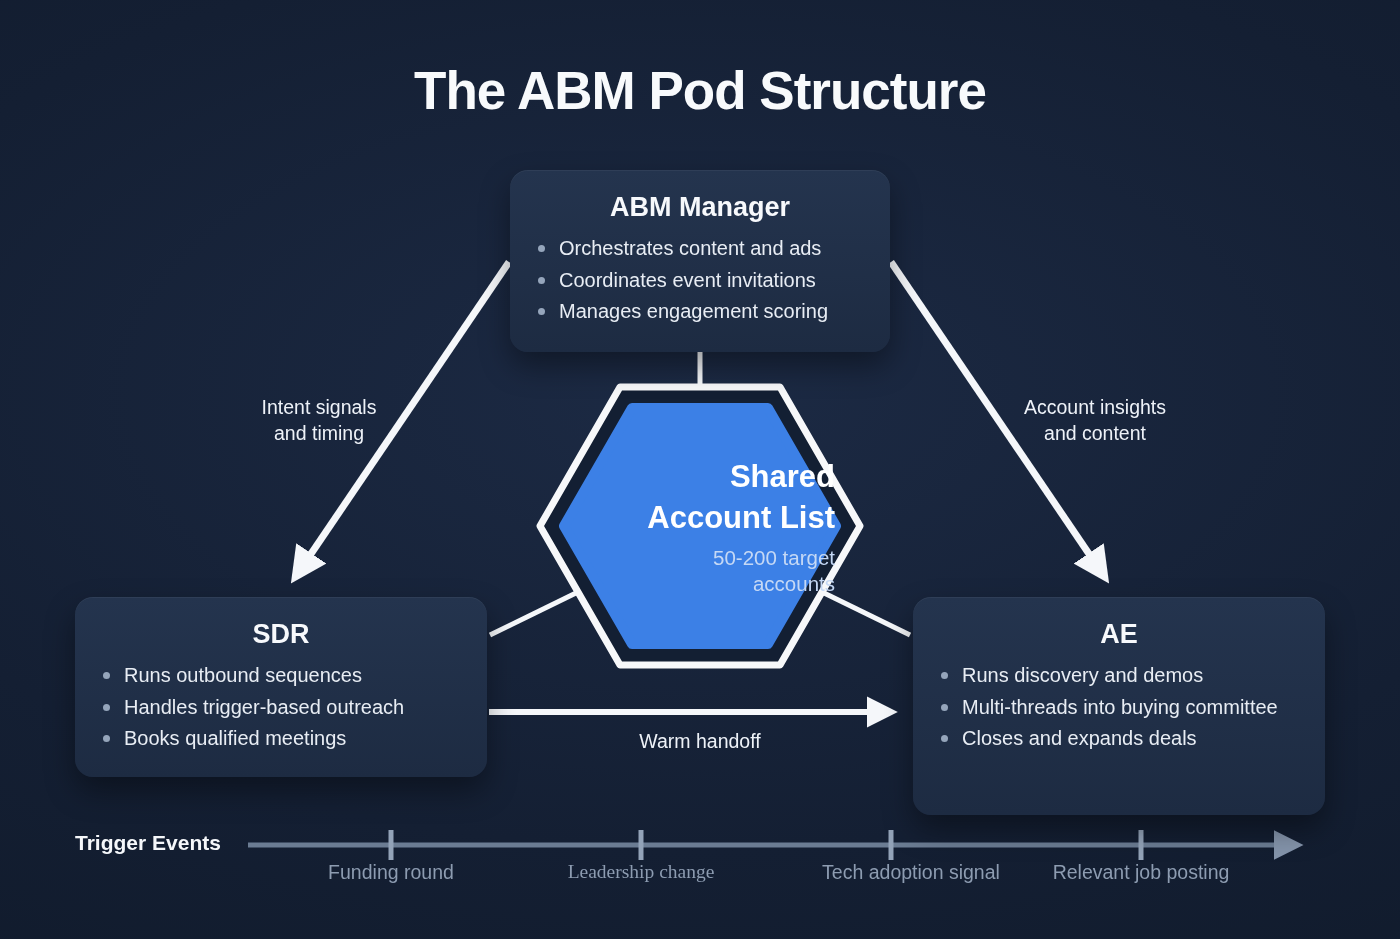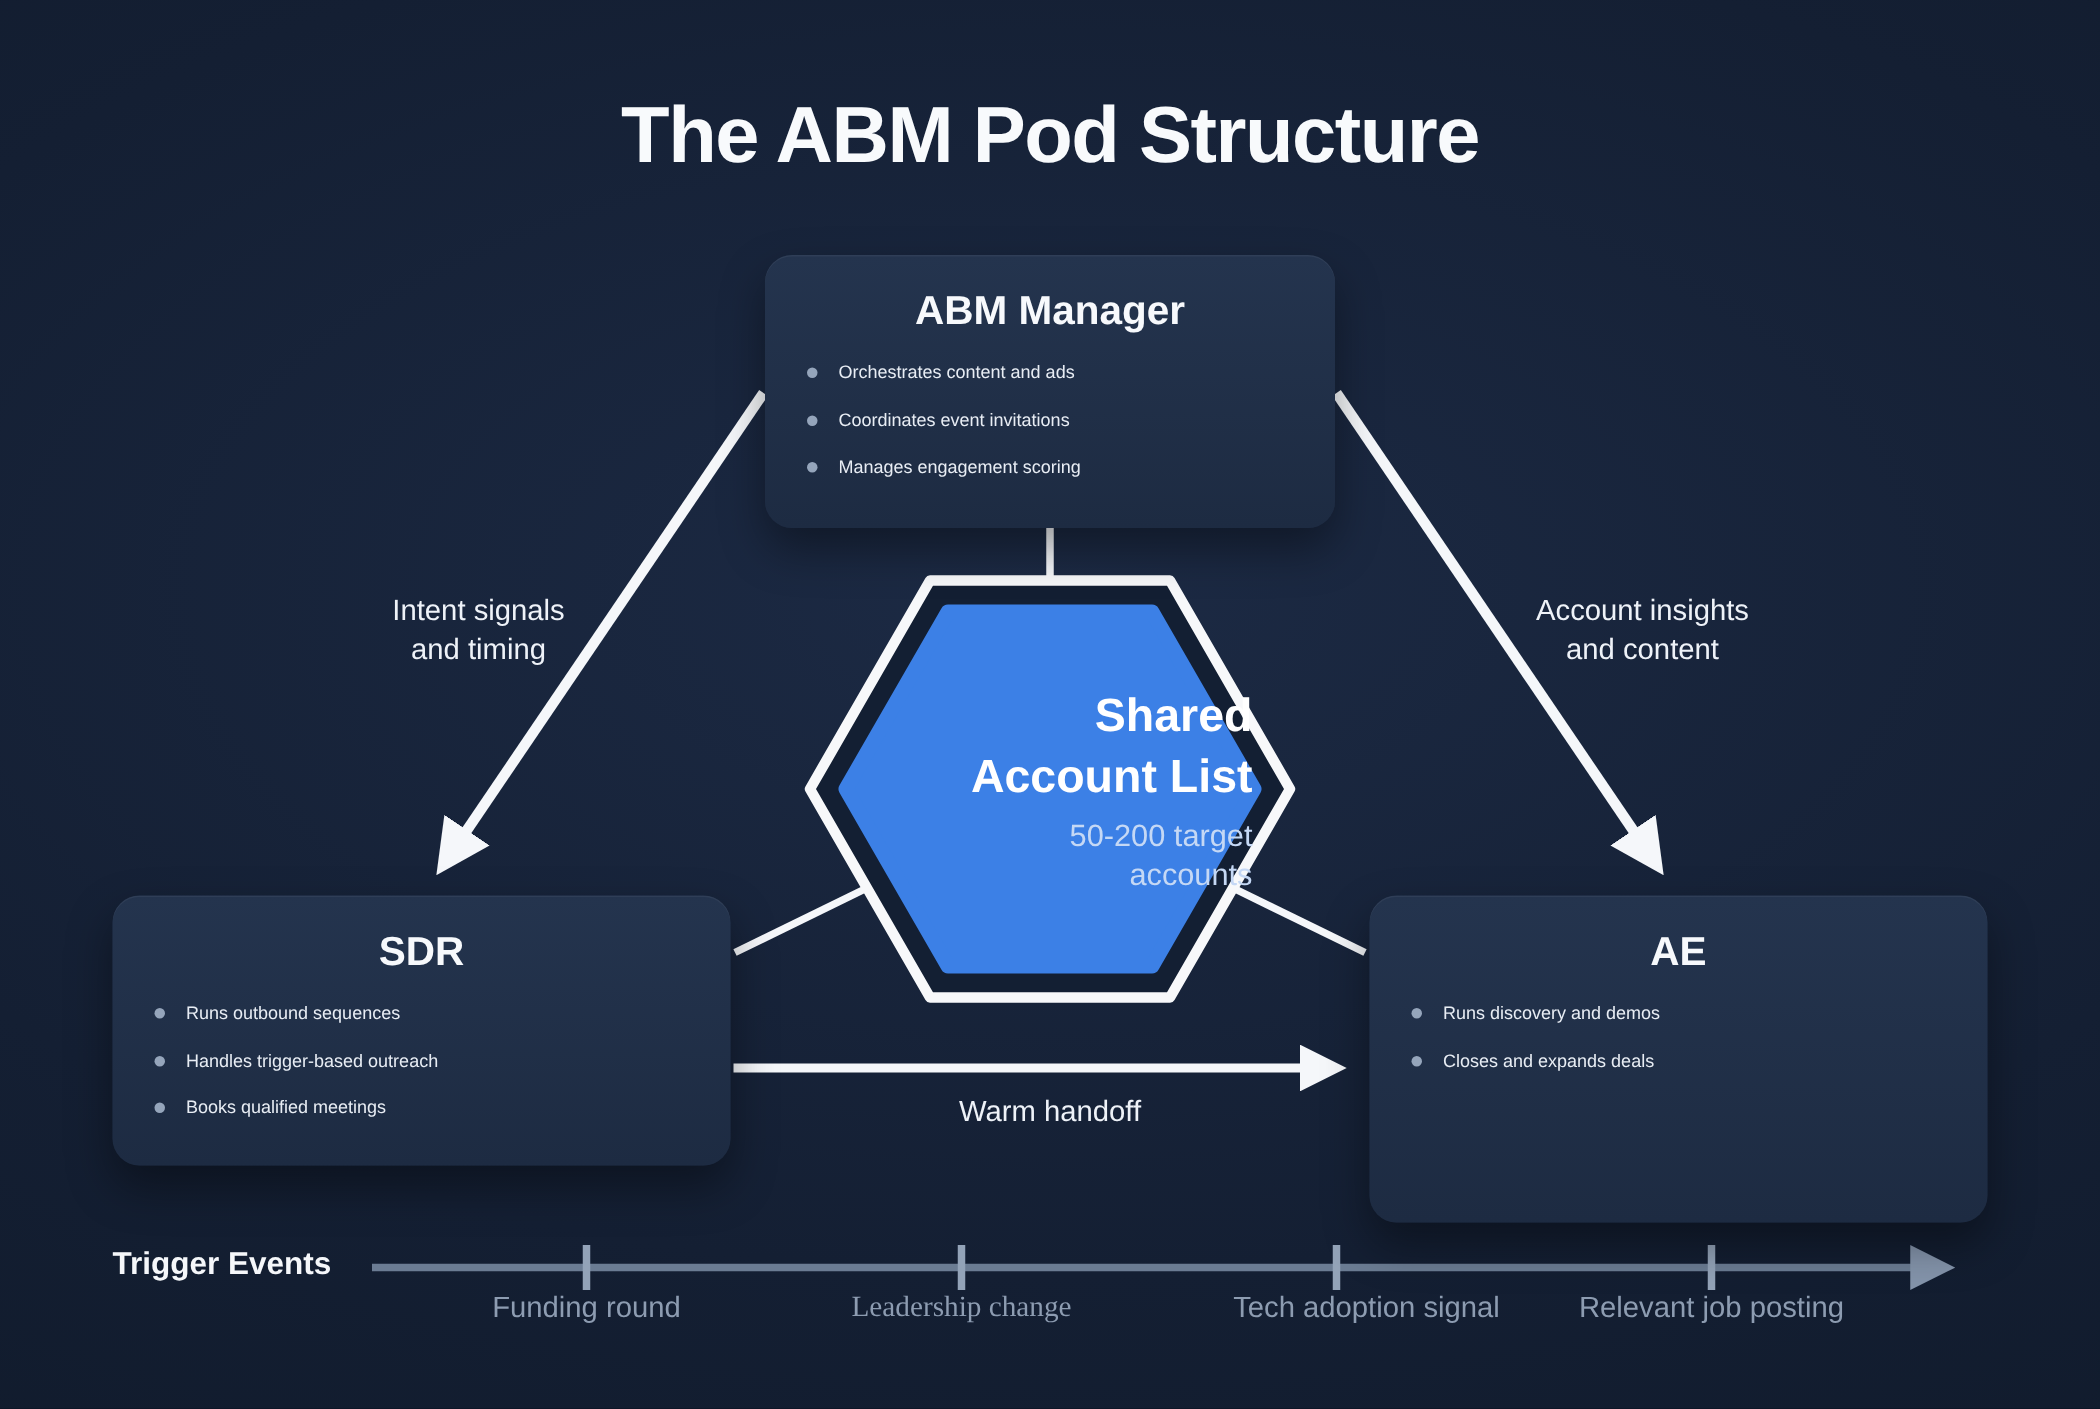--- a/index.html
+++ b/index.html
@@ -17,21 +17,21 @@
     position:absolute;border-radius:18px;
     background:linear-gradient(180deg,#24344e 0%,#1d2b42 100%);
     box-shadow:0 14px 30px rgba(0,0,0,.38), inset 0 1px 0 rgba(255,255,255,.05);
     box-sizing:border-box;padding:20px 24px 0 24px;
   }
   .card-abm{left:510px;top:170px;width:380px;height:182px;}
   .card-sdr{left:75px;top:597px;width:412px;height:180px;}
   .card-ae{left:913px;top:597px;width:412px;height:218px;}
   .card h2{margin:2px 0 10px 0;text-align:center;font-size:27px;font-weight:800;color:#f7f9fc;}
   .card ul{list-style:none;margin:0;padding:0;}
-  .card li{display:flex;align-items:flex-start;font-size:12px;line-height:31.5px;color:#e8edf4;}
+  .card li{display:flex;align-items:flex-start;font-size:20px;line-height:31.5px;color:#e8edf4;}
   .dot{width:7px;height:7px;border-radius:50%;background:#95a5bb;margin:12px 14px 0 4px;flex-shrink:0;}
   .hex-text{position:absolute;left:565px;top:456px;width:270px;text-align:right;}
   .hex-title{font-size:31px;line-height:41px;font-weight:800;color:#ffffff;}
   .hex-sub{margin-top:7px;font-size:20.5px;line-height:26px;color:#c5d8f5;}
   .edge-label{
     position:absolute;width:220px;text-align:center;
     font-size:19.5px;line-height:26px;color:#eef2f8;
   }
   .lbl-intent{left:209px;top:394px;}
   .lbl-account{left:985px;top:394px;}
@@ -121,20 +121,24 @@
 
   <section class="card card-ae">
     <h2>AE</h2>
     <ul>
         <li>
           <span class="dot"></span>
           <span>Runs discovery and demos</span>
         </li>
         <li>
           <span class="dot"></span>
+          <span>Multi-threads into buying committee</span>
+        </li>
+        <li>
+          <span class="dot"></span>
           <span>Closes and expands deals</span>
         </li>
       </ul>
   </section>
 
   <div class="hex-text">
     <div class="hex-title">
       <div>Shared</div>
       <div>Account List</div>
     </div>

